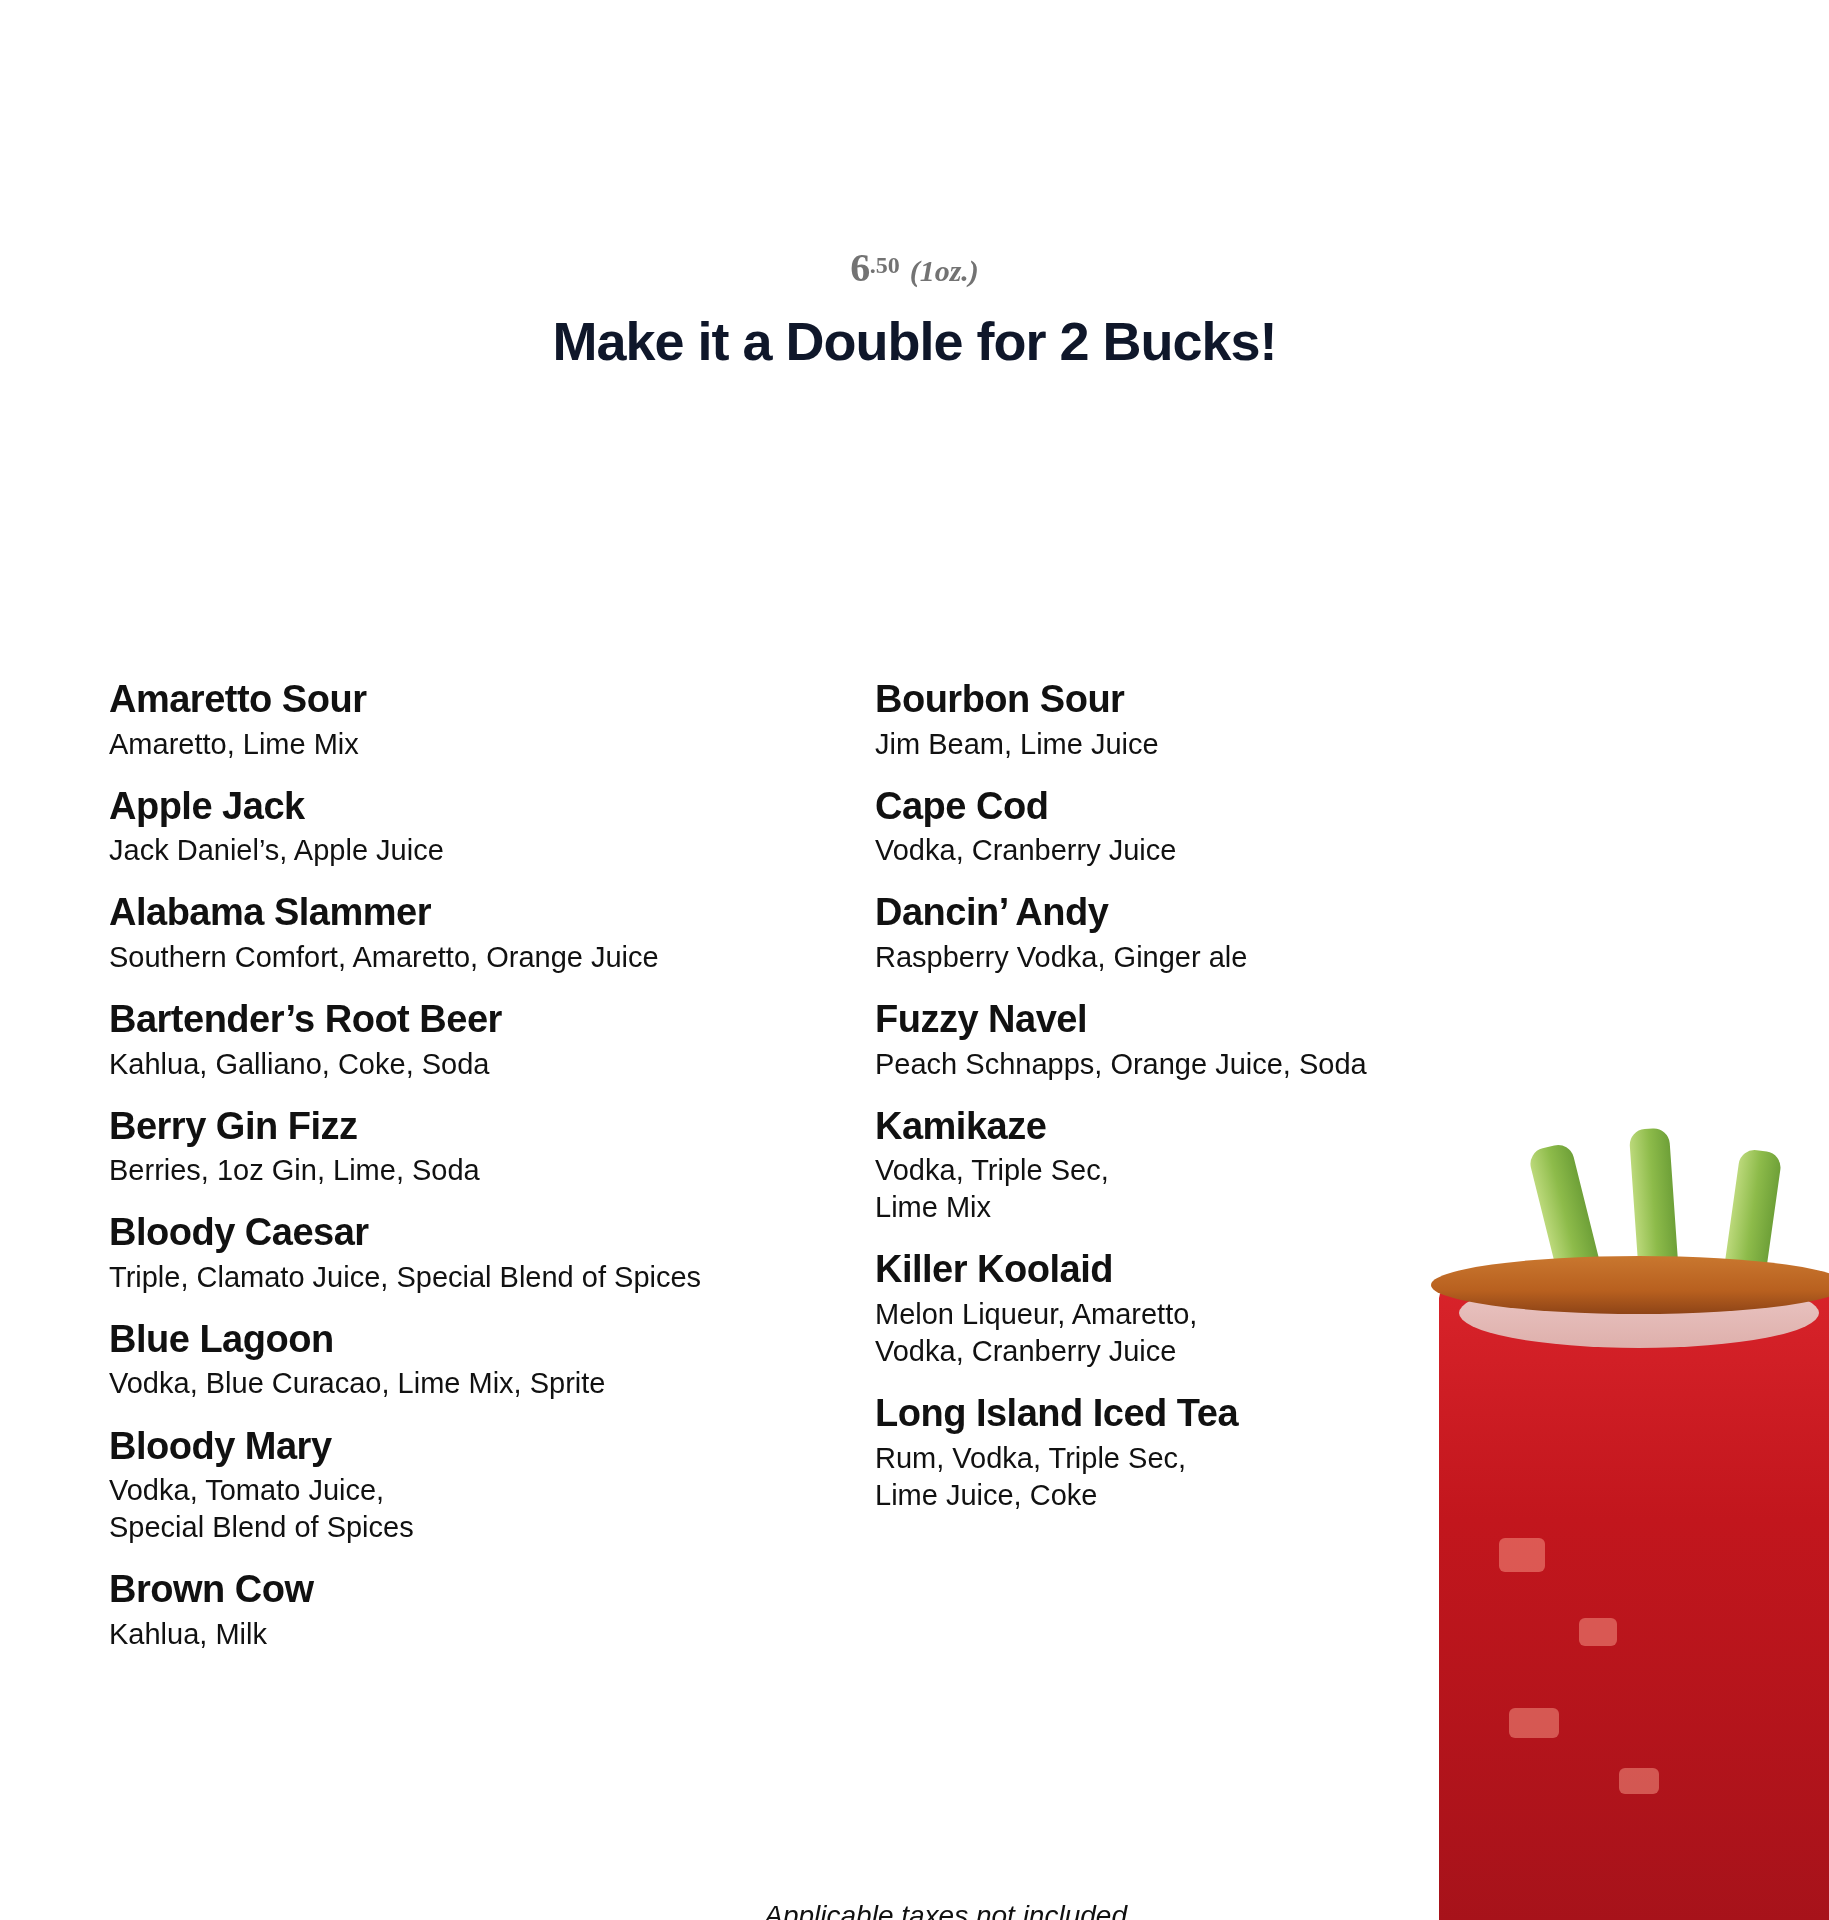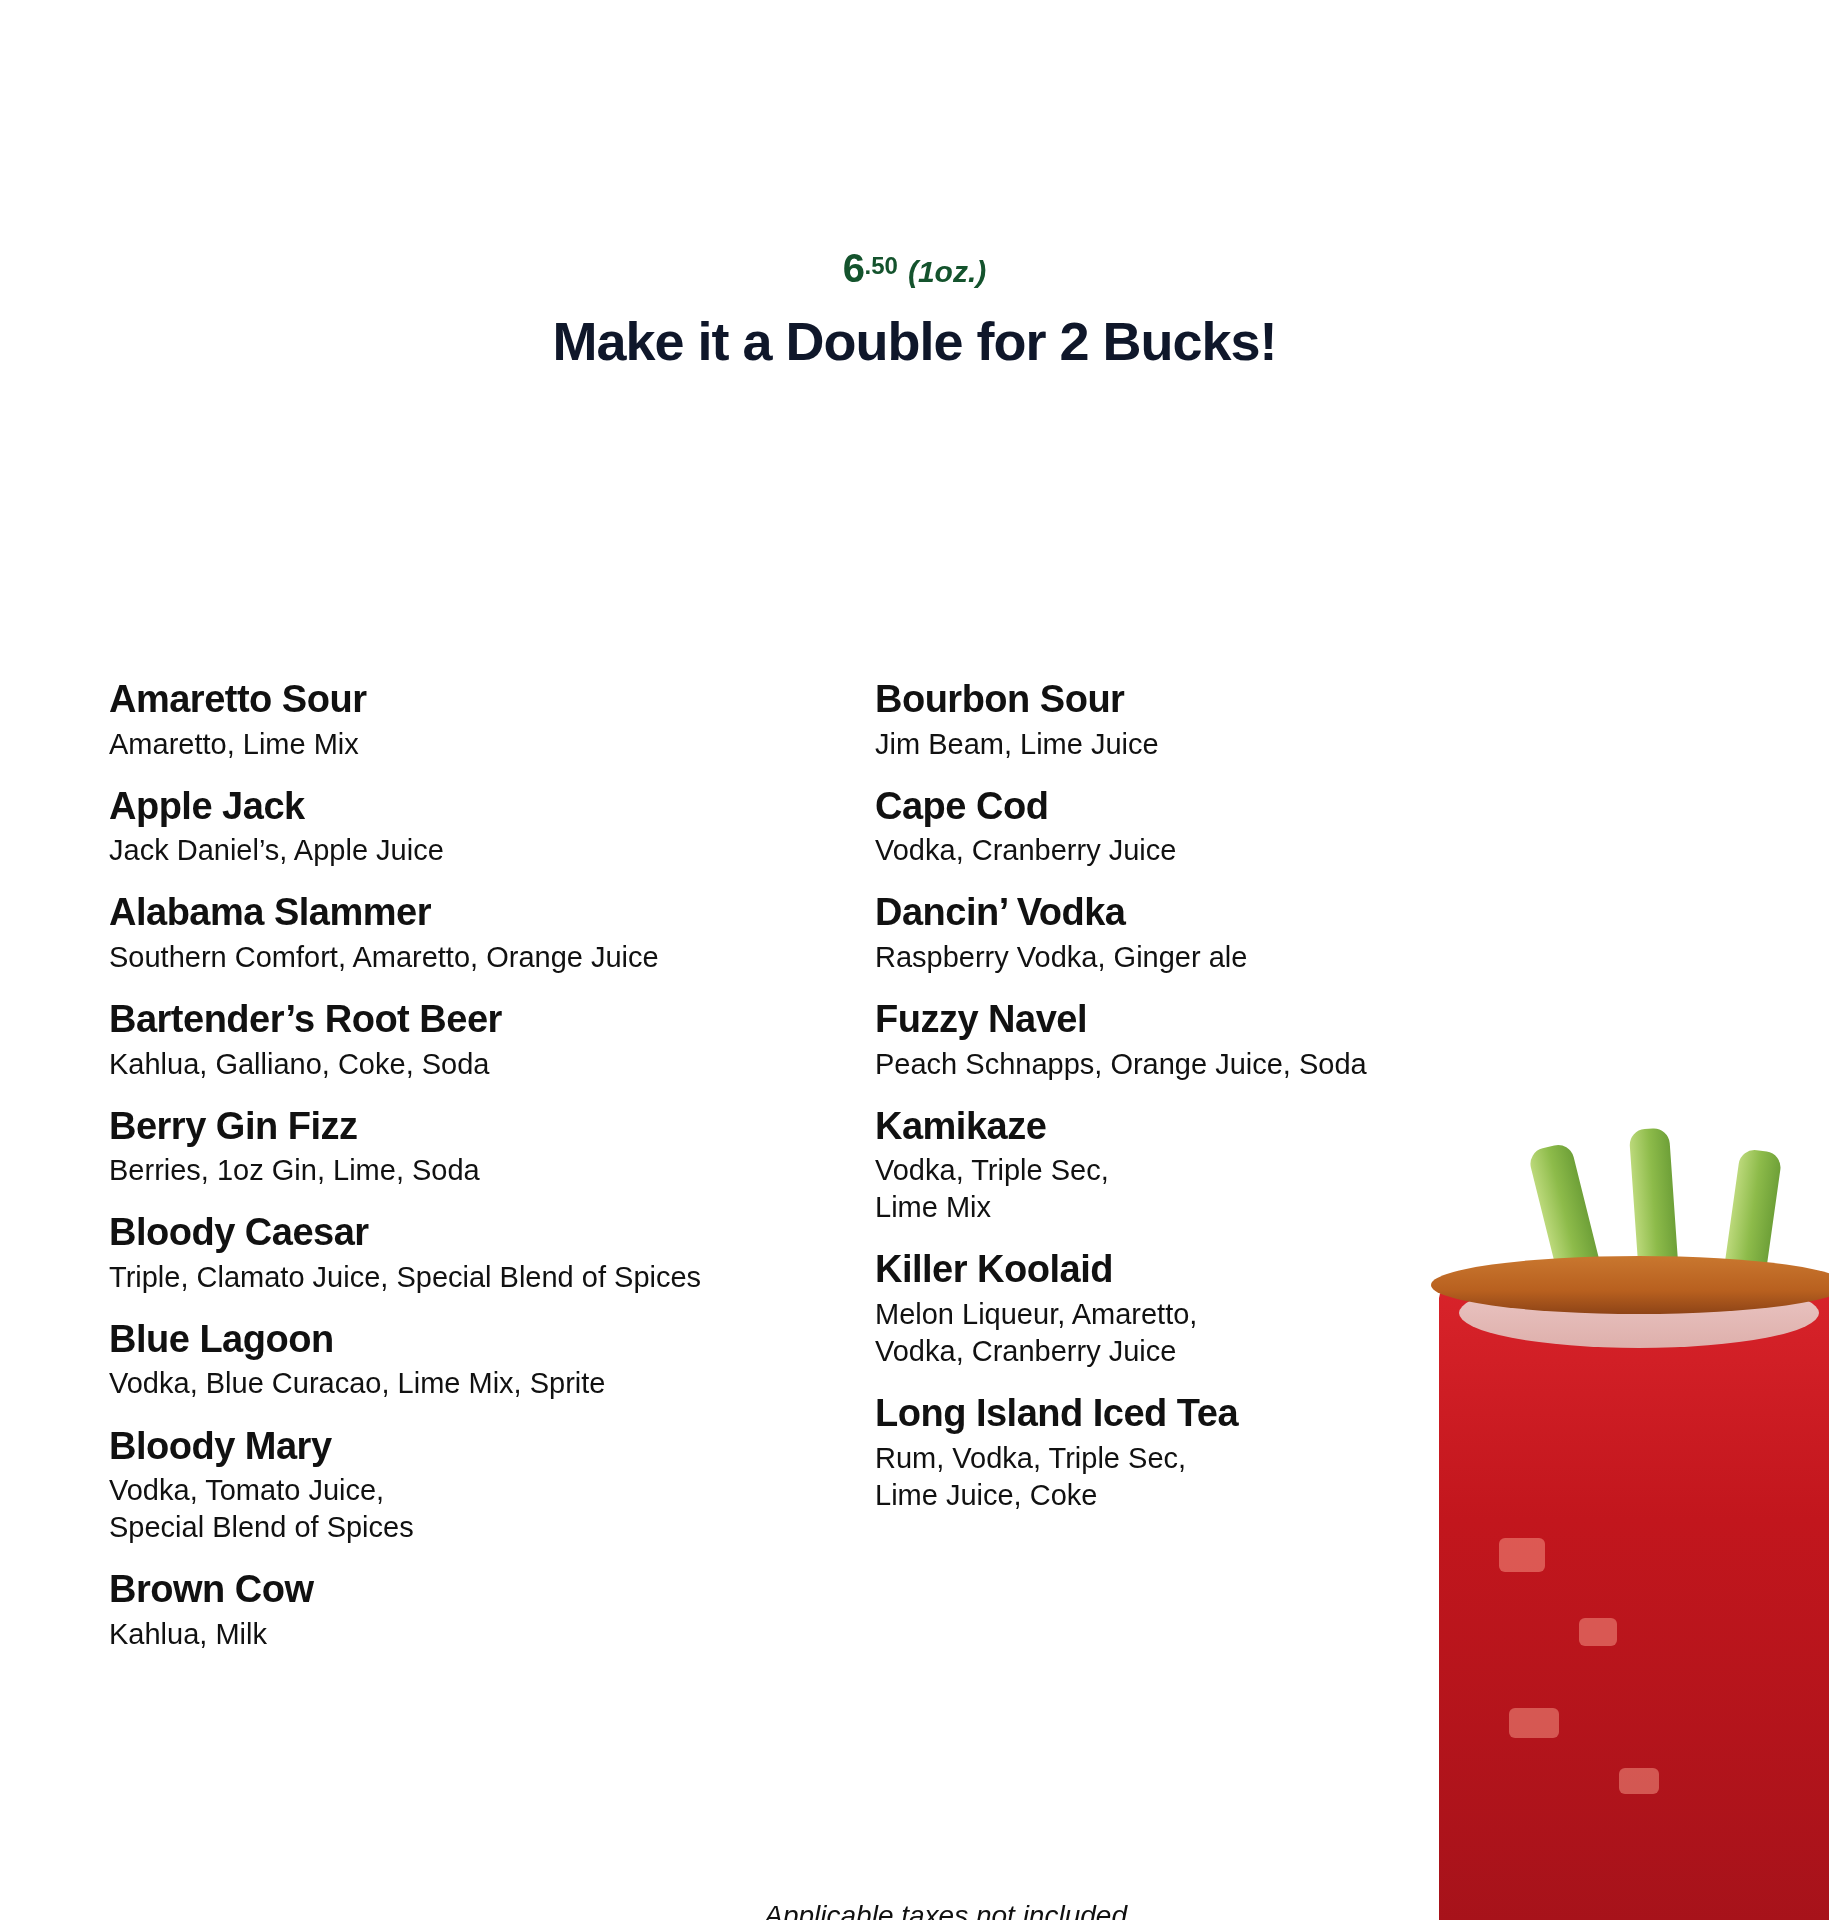--- a/index.html
+++ b/index.html
@@ -20,22 +20,23 @@
     position: relative;
     width: 1829px;
     height: 1920px;
   }
 
   
   .price-line {
     text-align: center;
     margin-top: 248px;
     font-weight: bold;
-    color: #14532d;
+    color: #737373;
     line-height: 1;
+    font-family: Liberation Serif, serif;
   }
   .price-main {
     font-size: 40px;
     font-weight: bold;
     letter-spacing: -0.5px;
   }
   .price-cents {
     font-size: 24px;
     font-weight: bold;
     vertical-align: super;
@@ -230,21 +231,21 @@
     <div class="col col-right">
       <div class="item">
         <div class="item-name">Bourbon Sour</div>
         <div class="item-desc">Jim Beam, Lime Juice</div>
       </div>
       <div class="item">
         <div class="item-name">Cape Cod</div>
         <div class="item-desc">Vodka, Cranberry Juice</div>
       </div>
       <div class="item">
-        <div class="item-name">Dancin’ Vodka</div>
+        <div class="item-name">Dancin’ Andy</div>
         <div class="item-desc">Raspberry Vodka, Ginger ale</div>
       </div>
       <div class="item">
         <div class="item-name">Fuzzy Navel</div>
         <div class="item-desc">Peach Schnapps, Orange Juice, Soda</div>
       </div>
       <div class="item">
         <div class="item-name">Kamikaze</div>
         <div class="item-desc">Vodka, Triple Sec,
 Lime Mix</div>

